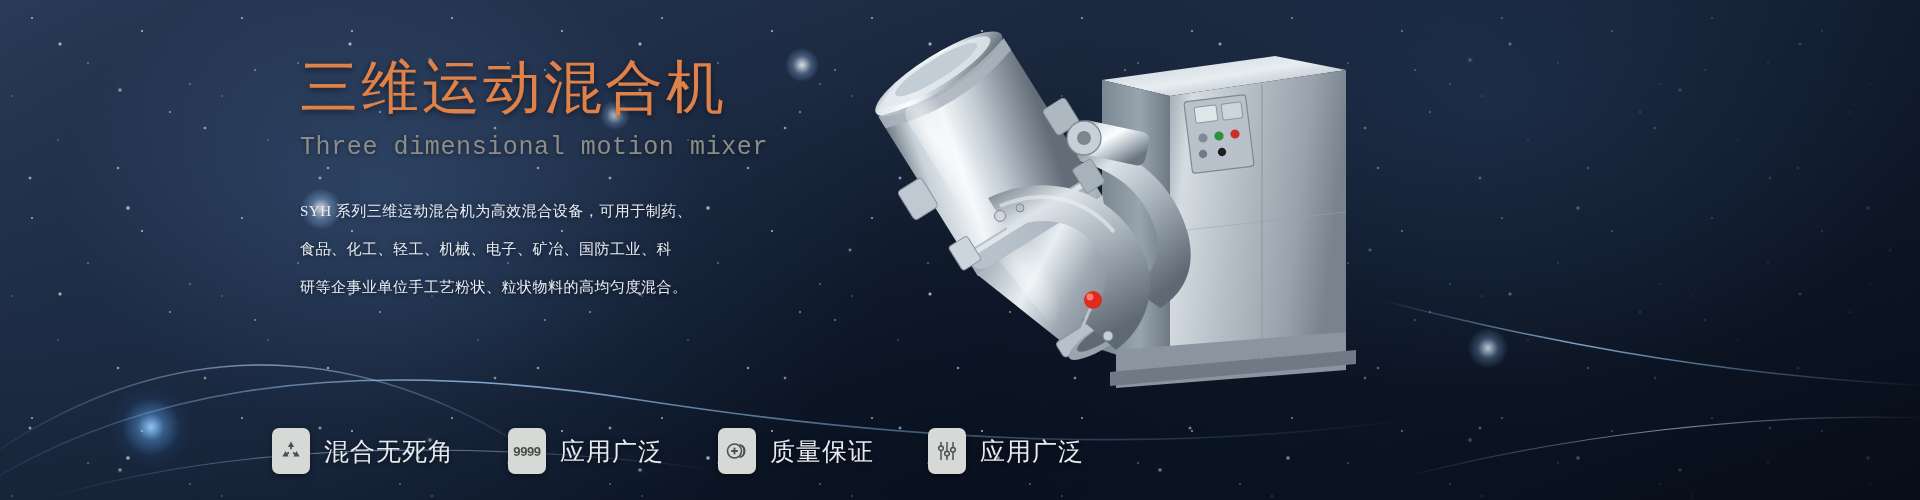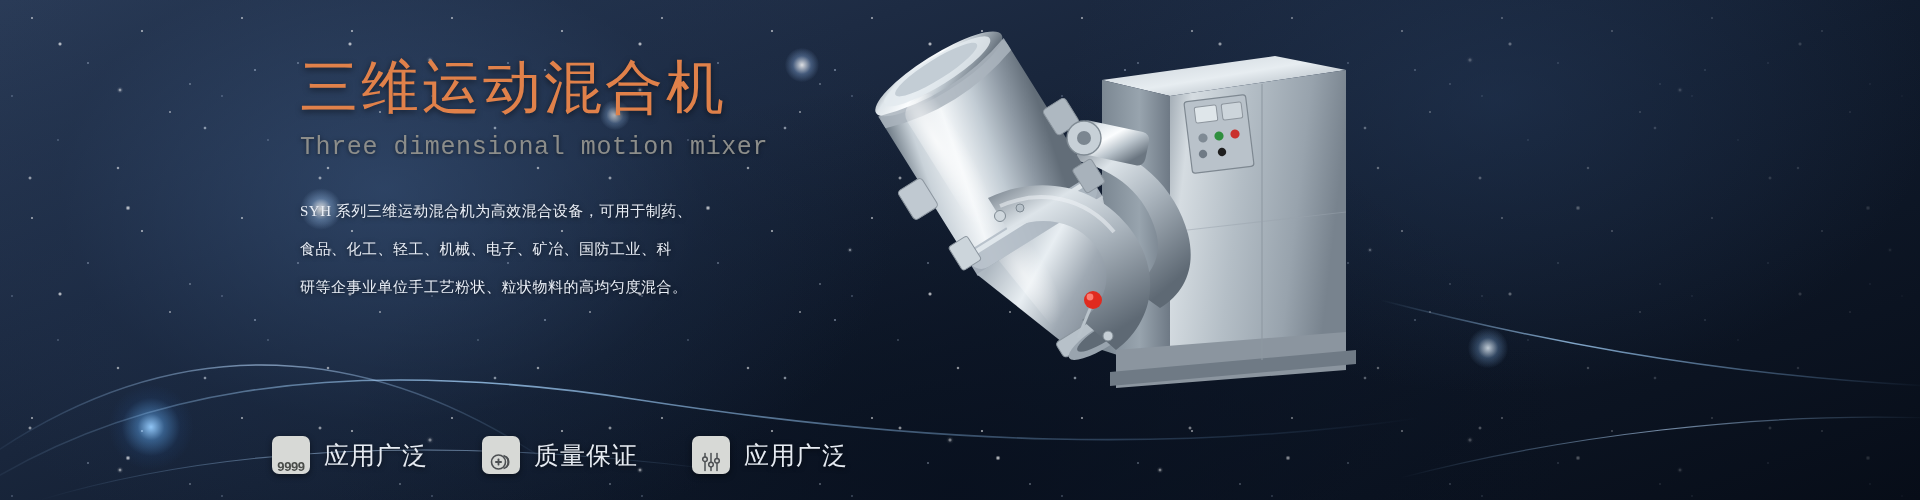--- a/index.html
+++ b/index.html
@@ -123,24 +123,24 @@
   .features {
     position: absolute;
     left: 272px; bottom: 26px;
     display: flex;
     align-items: center;
     gap: 54px;
     z-index: 6;
   }
   .feature { display: flex; align-items: center; gap: 14px; }
   .feat-icon {
-    width: 38px; height: 38px;
+    width: 38px; height: 46px;
     border-radius: 7px;
     background: #d7d9d6;
-    display: flex; align-items: flex-end; justify-content: center;
+    display: flex; align-items: center; justify-content: center;
     box-shadow: 0 2px 6px rgba(0,0,0,.45);
     flex: 0 0 auto;
   }
   .feat-icon svg { display: block; }
   .feat-num {
     font-family: "Liberation Sans", sans-serif;
     font-size: 13px; font-weight: 700;
     color: #4a4d4a; letter-spacing: -.4px;
   }
   .feat-label {
@@ -337,20 +337,33 @@
     <div class="subtitle">Three dimensional motion mixer</div>
     <div class="desc">
       <p>SYH 系列三维运动混合机为高效混合设备，可用于制药、</p>
       <p>食品、化工、轻工、机械、电子、矿冶、国防工业、科</p>
       <p>研等企事业单位手工艺粉状、粒状物料的高均匀度混合。</p>
     </div>
   </div>
 
   <div class="features">
 
+    <div class="feature">
+      <span class="feat-icon">
+        <svg width="24" height="24" viewBox="0 0 24 24" aria-hidden="true">
+          <g fill="#4d5053">
+            <path d="M12 2.6 L15.1 8.0 L12.9 8.0 L12.9 10.2 L11.1 10.2 L11.1 8.0 L8.9 8.0 Z"></path>
+            <path d="M3.4 17.4 L6.5 12.0 L7.6 13.9 L9.5 12.8 L10.4 14.4 L8.5 15.5 L9.6 17.4 Z"></path>
+            <path d="M20.6 17.4 L14.4 17.4 L15.5 15.5 L13.6 14.4 L14.5 12.8 L16.4 13.9 L17.5 12.0 Z"></path>
+            <path d="M5.3 20.2 L8.0 20.2 L8.0 18.3 L11.6 21.0 L8.0 23.2 L8.0 21.6 L5.3 21.6 Z" opacity="0"></path>
+          </g>
+        </svg>
+      </span>
+      <span class="feat-label">混合无死角</span>
+    </div>
 
     <div class="feature">
       <span class="feat-icon">
         <span class="feat-num">9999</span>
       </span>
       <span class="feat-label">应用广泛</span>
     </div>
 
     <div class="feature">
       <span class="feat-icon">

